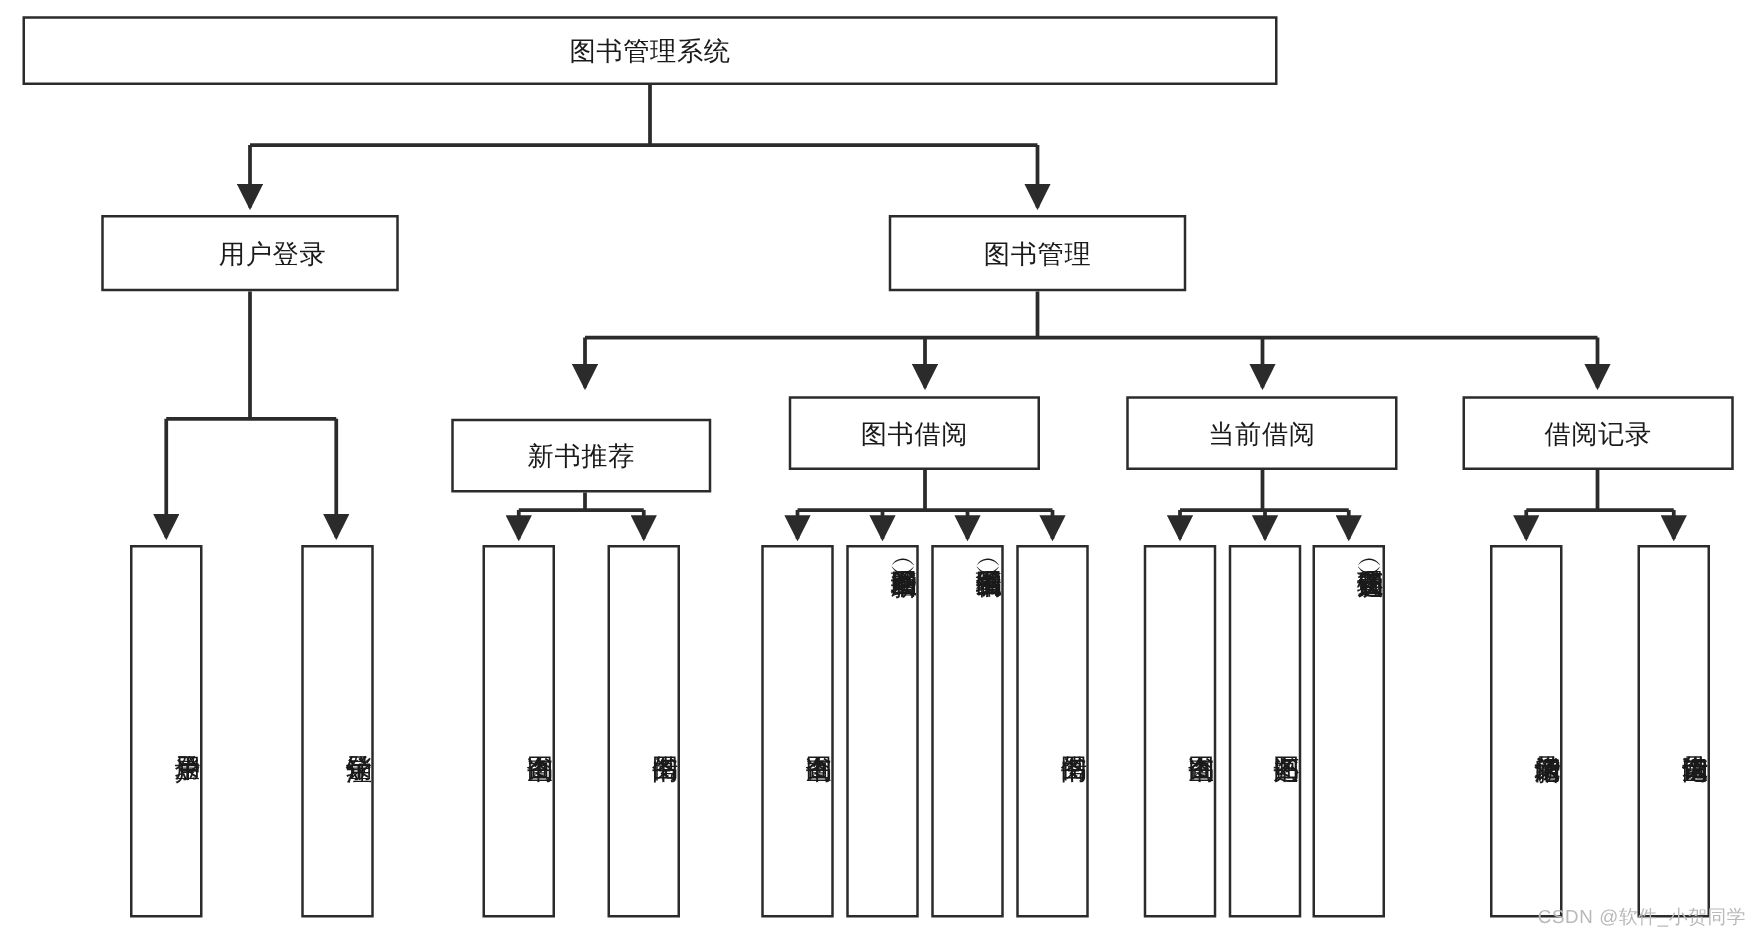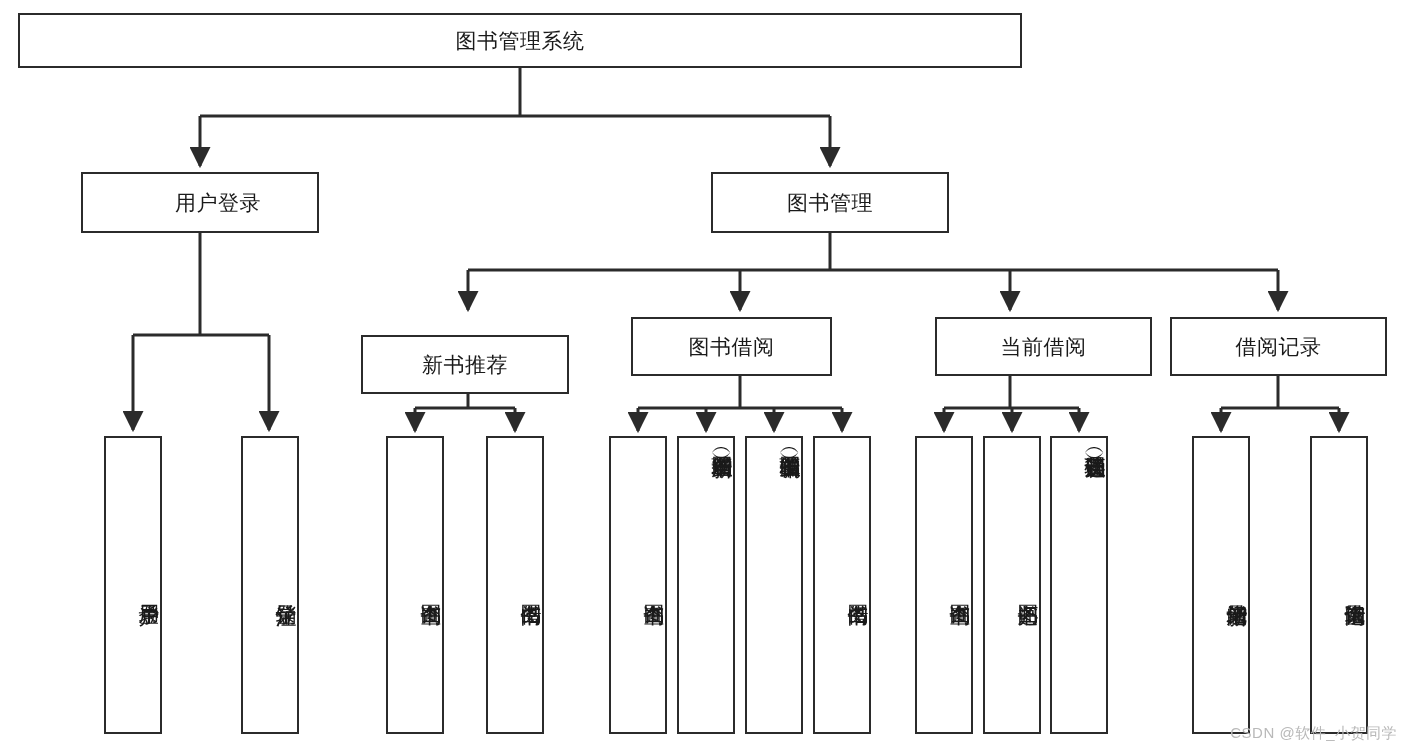--- a/index.html
+++ b/index.html
@@ -133,21 +133,21 @@
   <div class="node horiz" style="left:711px; top:172px; width:238px; height:61px;">
     <span class="nlabel">图书管理</span>
   </div>
 
   <div class="node horiz" style="left:361px; top:335px; width:208px; height:59px;">
     <span class="nlabel">新书推荐</span>
   </div>
   <div class="node horiz" style="left:631px; top:317px; width:201px; height:59px;">
     <span class="nlabel">图书借阅</span>
   </div>
-  <div class="node horiz" style="left:935px; top:317px; width:217px; height:59px;">
+  <div class="node horiz" style="left:901px; top:317px; width:217px; height:59px;">
     <span class="nlabel">当前借阅</span>
   </div>
   <div class="node horiz" style="left:1170px; top:317px; width:217px; height:59px;">
     <span class="nlabel">借阅记录</span>
   </div>
 
   <div class="node vert" style="left:104px; top:436px; width:58px; height:298px;">
     <span class="nlabel">用户登录</span>
   </div>
   <div class="node vert" style="left:241px; top:436px; width:58px; height:298px;">

